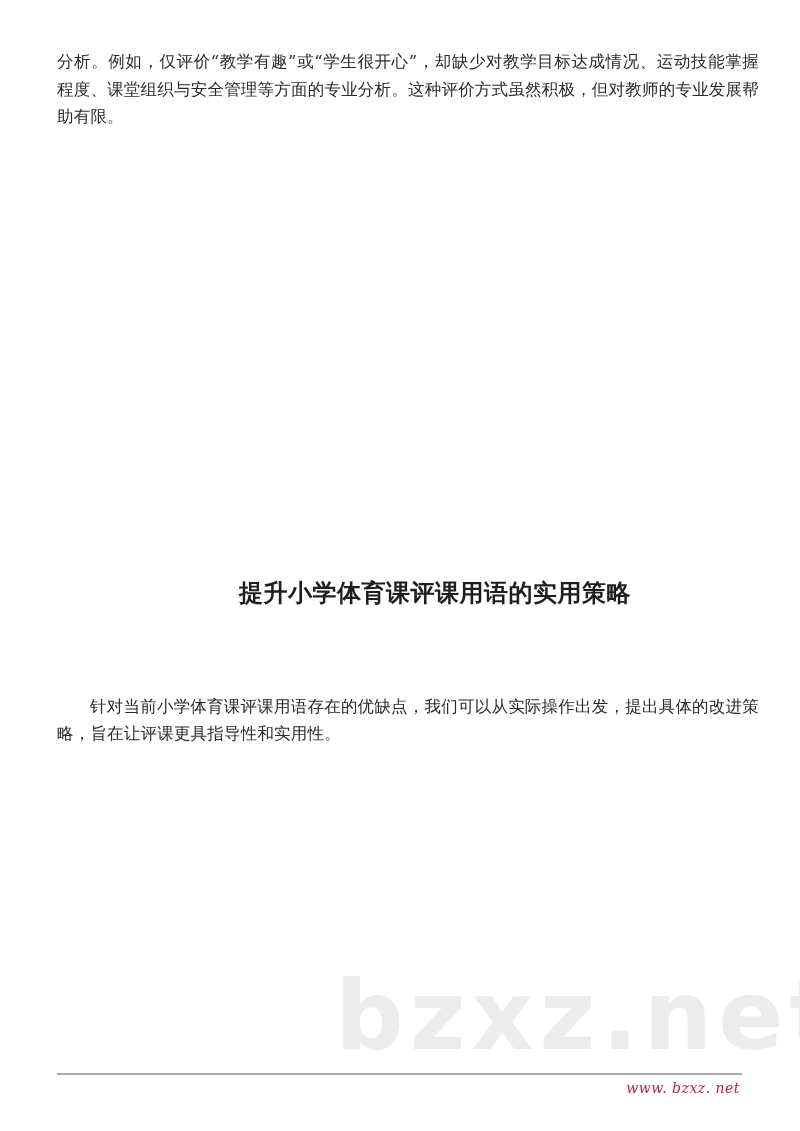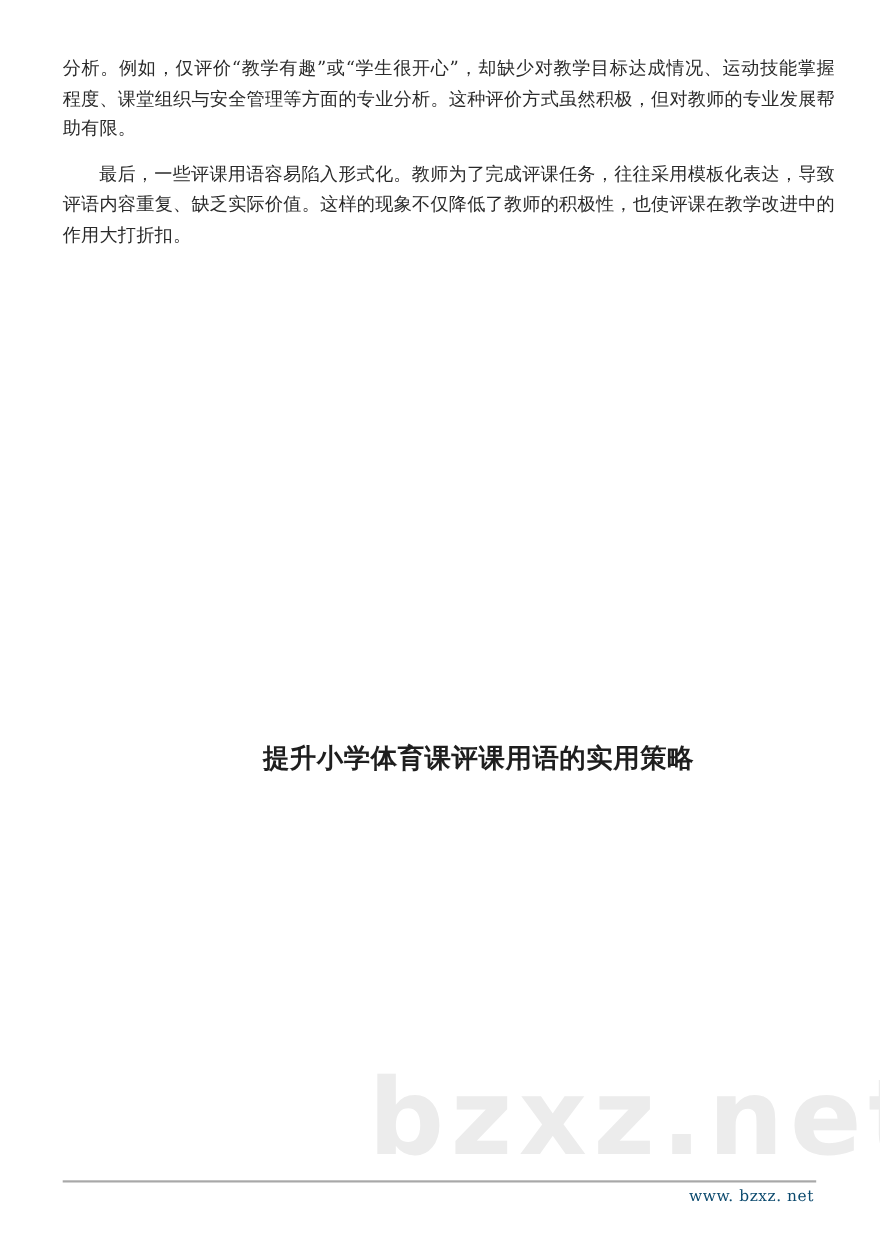--- a/index.html
+++ b/index.html
@@ -64,35 +64,36 @@
       top: 1073px;
       width: 685px;
       height: 2px;
       background: #a8a8a8;
     }
     .footer-url {
       position: absolute;
       right: 60px;
       top: 1080px;
       font-family: "DejaVu Serif", "Liberation Serif", serif;
+      font-style: italic;
       font-size: 14px;
-      color: #0c4a6e;
+      color: #be185d;
       letter-spacing: 0.5px;
     }
   </style>
 </head>
 <body>
 
 <div class="watermark">bzxz.net</div>
 
 <div class="page content" style="top:28px;">
   <p class="para noindent">分析。例如，仅评价“教学有趣”或“学生很开心”，却缺少对教学目标达成情况、运动技能掌握程度、课堂组织与安全管理等方面的专业分析。这种评价方式虽然积极，但对教师的专业发展帮助有限。</p>
-  <p class="para indent gap">最后，一些评课用语容易陷入形式化。教师为了完成评课任务，往往采用模板化表达，导致评语内容重复、缺乏实际价值。这样的现象不仅降低了教师的积极性，也使评课在教学改进中的作用大打折扣。</p>
 </div>
 
 <div class="heading content" style="top:474px;">提升小学体育课评课用语的实用策略</div>
 
 <div class="page content" style="top:538px;">
+  <p class="para indent">针对当前小学体育课评课用语存在的优缺点，我们可以从实际操作出发，提出具体的改进策略，旨在让评课更具指导性和实用性。</p>
 
 </div>
 
 <div class="footer-line"></div>
 <div class="footer-url">www. bzxz. net</div>
 
 </body></html>

